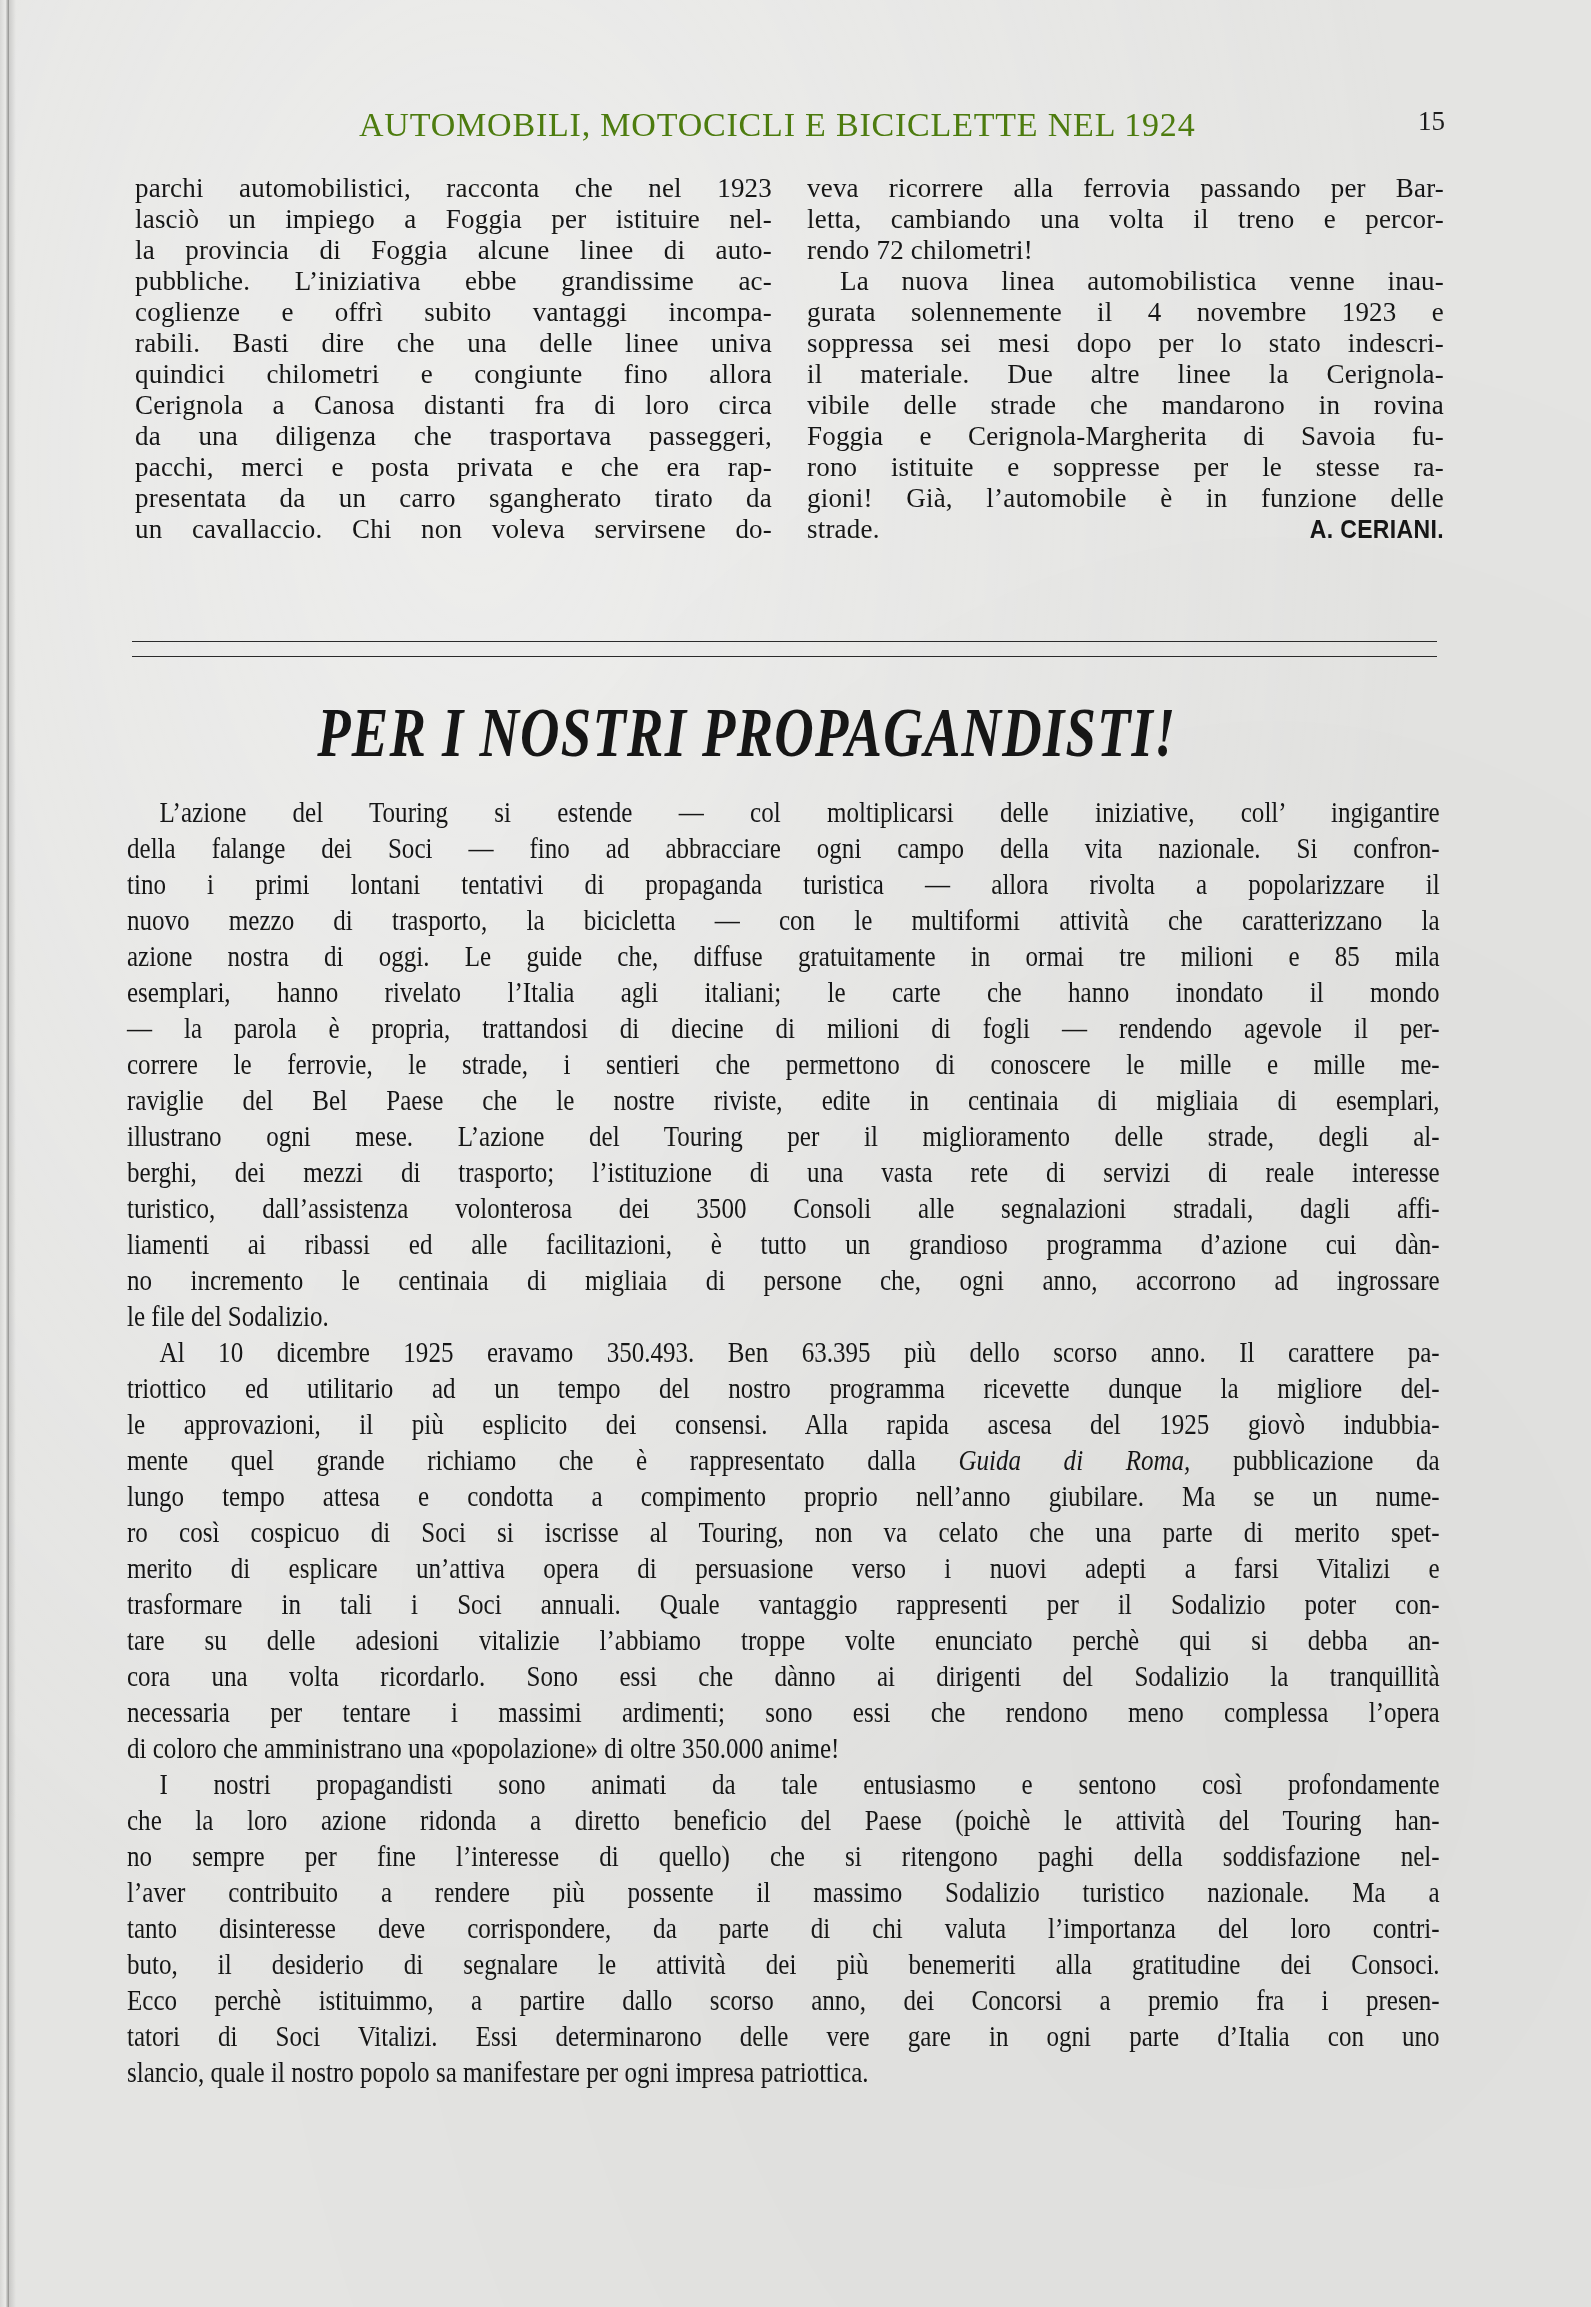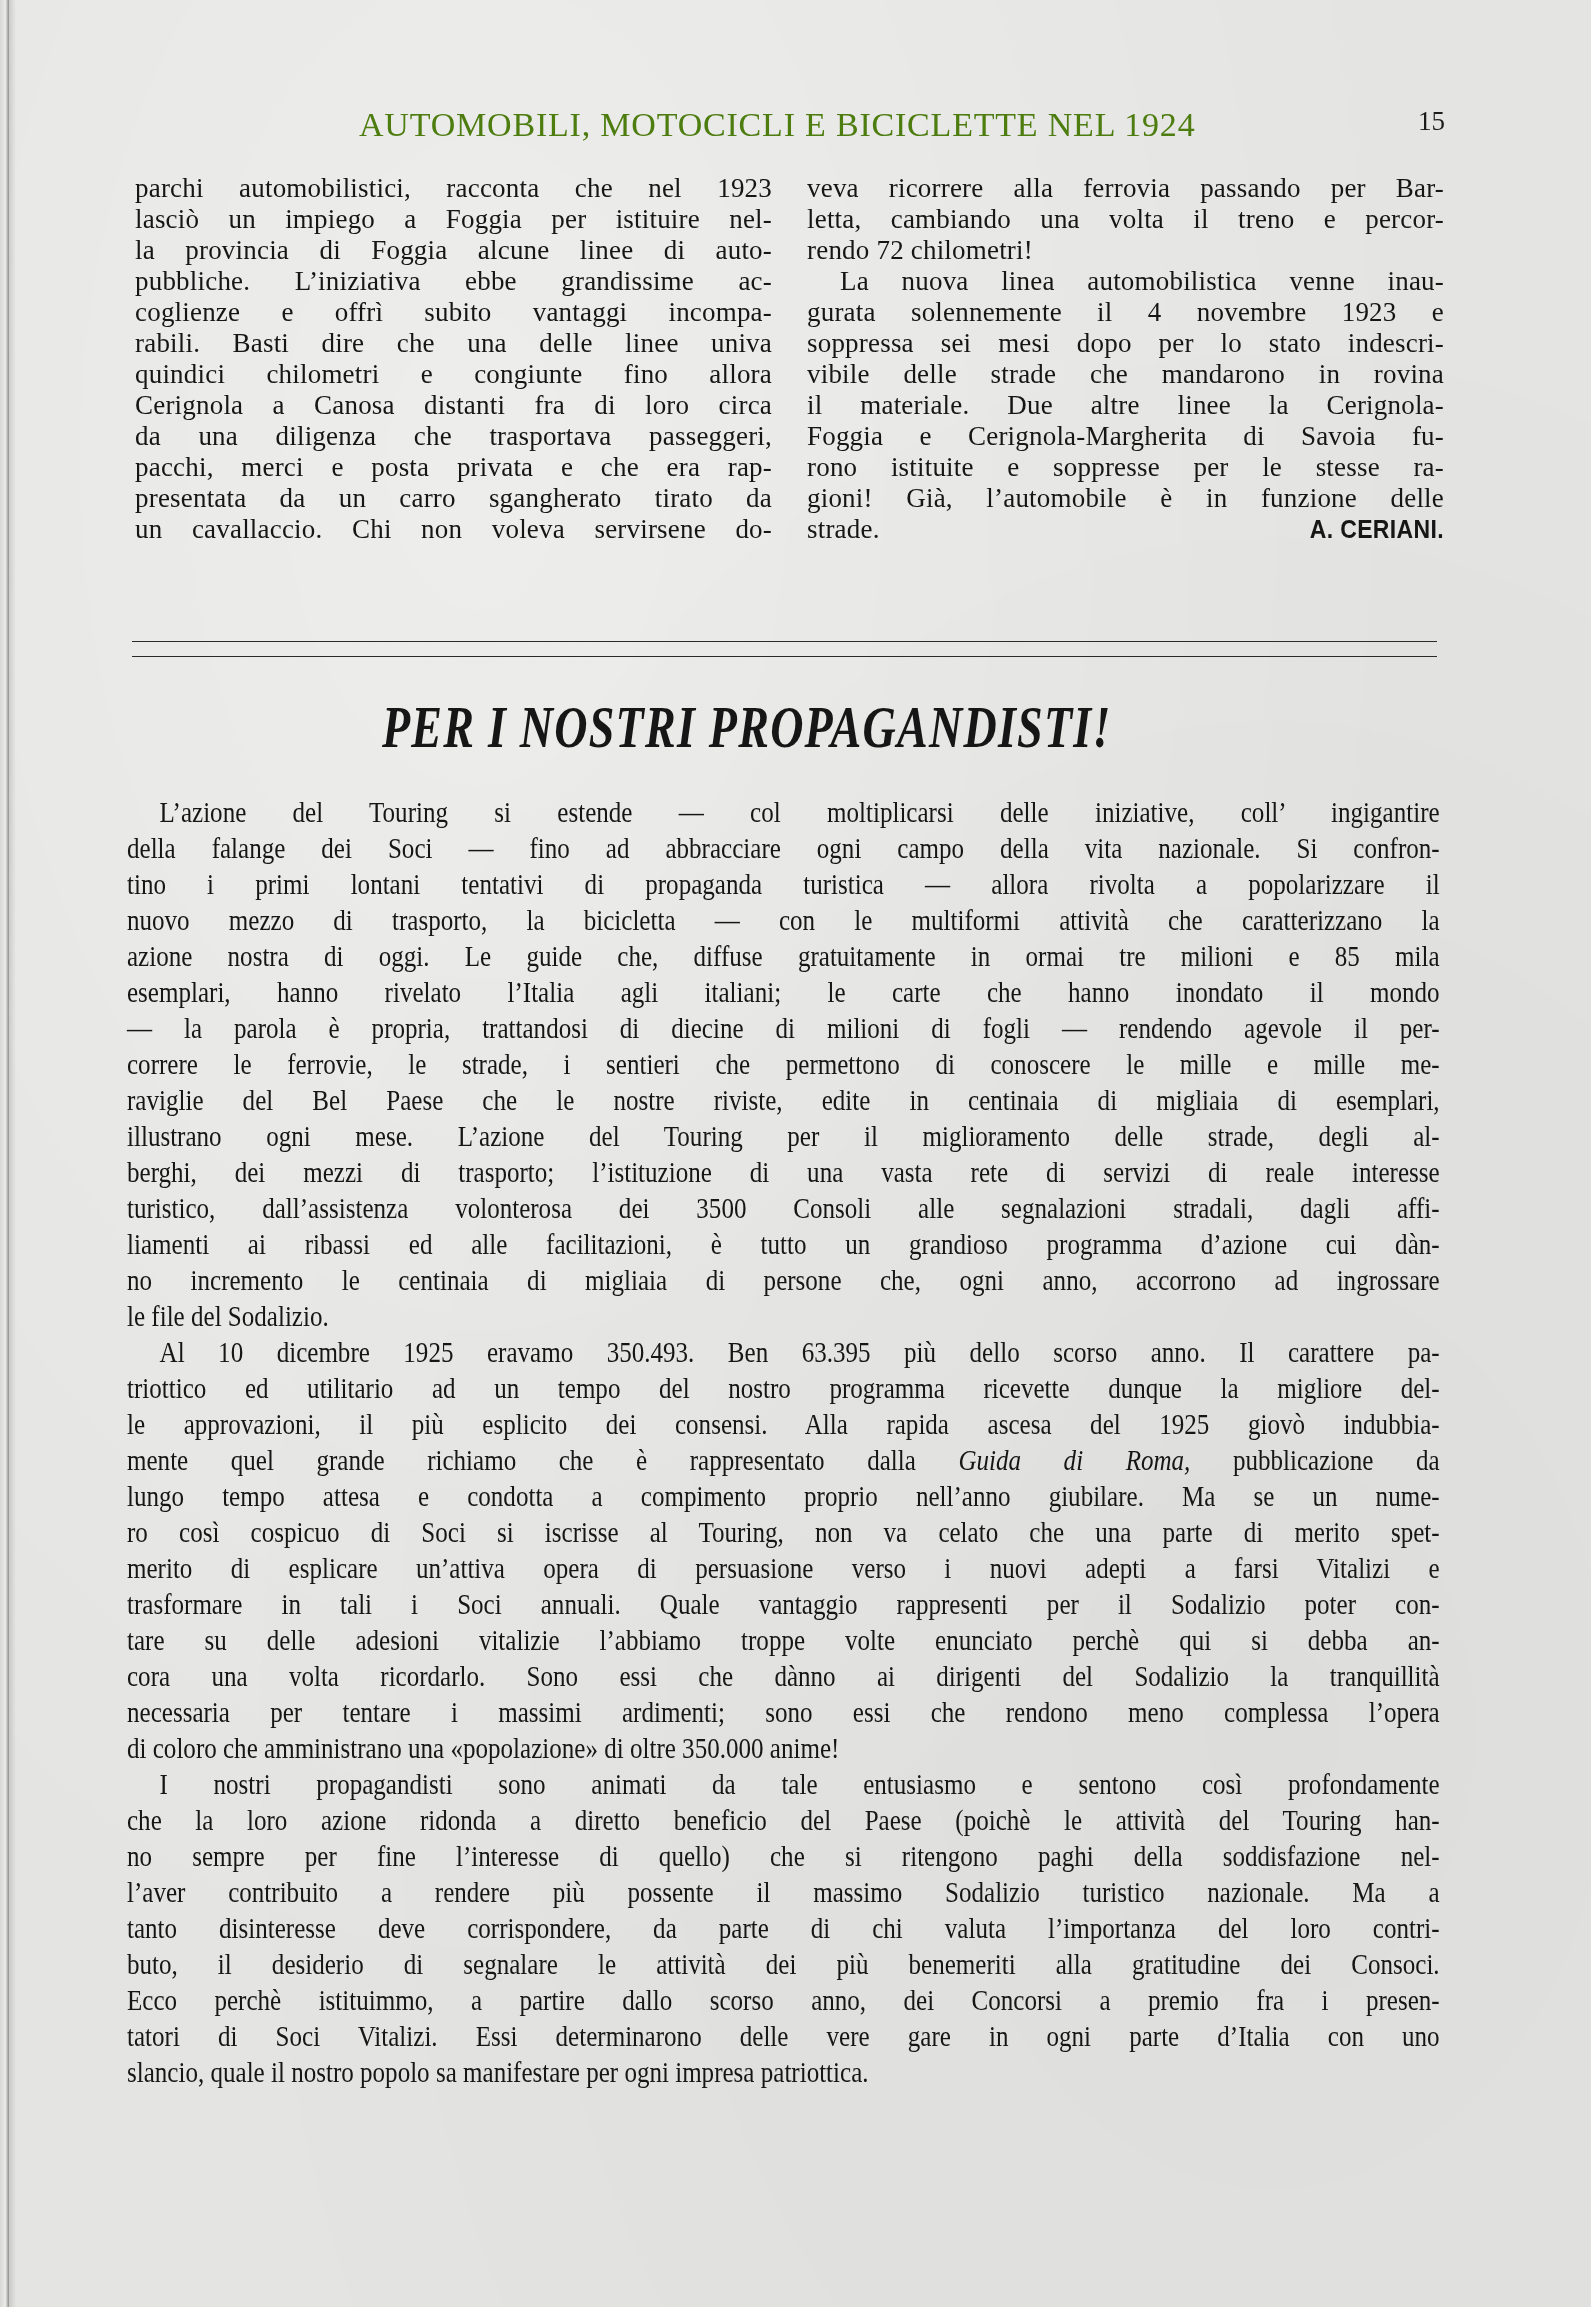--- a/index.html
+++ b/index.html
@@ -47,21 +47,21 @@
     transform: scaleX(0.92); transform-origin: right center;
   }
   .rule {
     position: absolute; left: 132px; width: 1305px; height: 0;
     border-top: 1.6px solid #2a2a2a;
   }
   .rule-1 { top: 641px; }
   .rule-2 { top: 656px; }
   .title {
     position: absolute; top: 693px; left: 0; width: 1494px;
-    text-align: center; font-size: 59px; font-weight: bold; font-style: italic;
+    text-align: center; font-size: 70px; font-weight: bold; font-style: italic;
     letter-spacing: 1.6px; white-space: nowrap;
   }
   .title span {
     display: inline-block; transform: scaleX(0.78); transform-origin: center;
   }
   .article {
     position: absolute; top: 794px; left: 127px; width: 1312px;
   }
   .article .line {
     height: 36px; line-height: 36px; white-space: nowrap;
@@ -98,22 +98,22 @@
     <div class="line">presentata da un carro sgangherato tirato da</div>
     <div class="line">un cavallaccio. Chi non voleva servirsene do-</div>
   </div>
 <div class="col col-right" id="col-right">
     <div class="line">veva ricorrere alla ferrovia passando per Bar-</div>
     <div class="line">letta, cambiando una volta il treno e percor-</div>
     <div class="line last">rendo 72 chilometri!</div>
     <div class="line" style="text-indent: 33px;">La nuova linea automobilistica venne inau-</div>
     <div class="line">gurata solennemente il 4 novembre 1923 e</div>
     <div class="line">soppressa sei mesi dopo per lo stato indescri-</div>
+    <div class="line">il materiale. Due altre linee la Cerignola-</div>
     <div class="line">vibile delle strade che mandarono in rovina</div>
-    <div class="line">il materiale. Due altre linee la Cerignola-</div>
     <div class="line">Foggia e Cerignola-Margherita di Savoia fu-</div>
     <div class="line">rono istituite e soppresse per le stesse ra-</div>
     <div class="line">gioni! Già, l’automobile è in funzione delle</div>
     <div class="line signature-line">
       <span>strade.</span>
       <span class="signature">A. CERIANI.</span>
     </div>
   </div>
 
 <div class="rule rule-1"></div>

